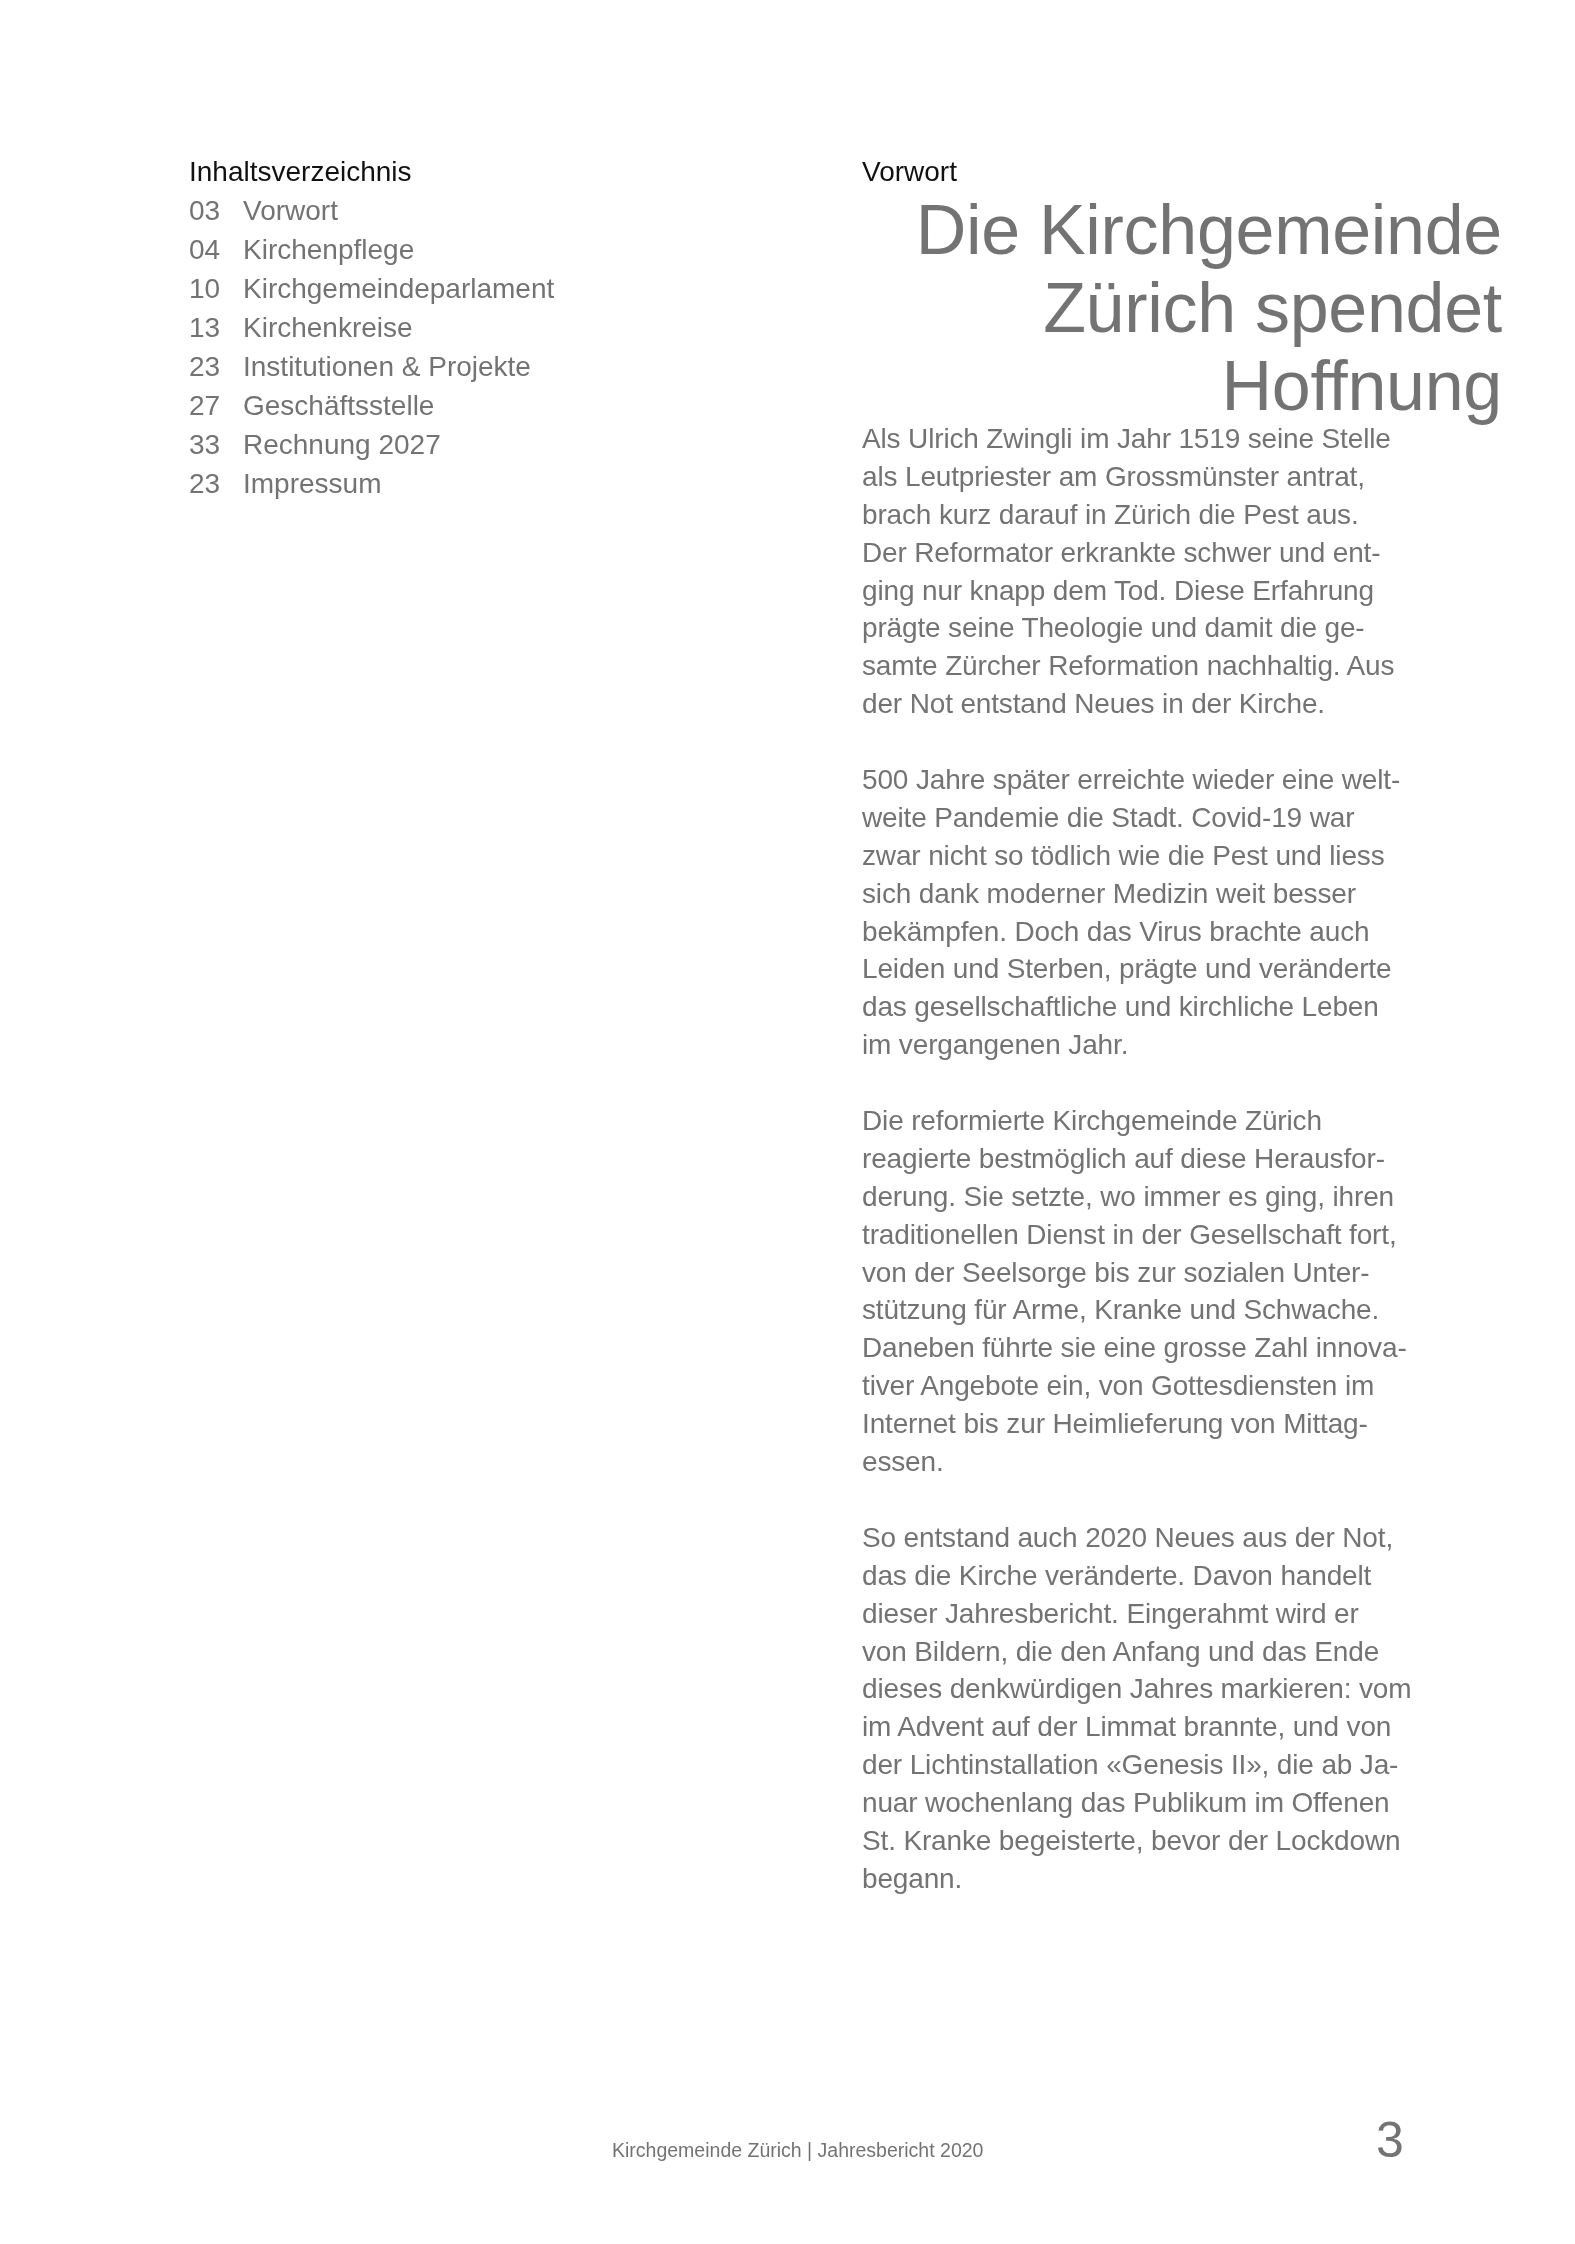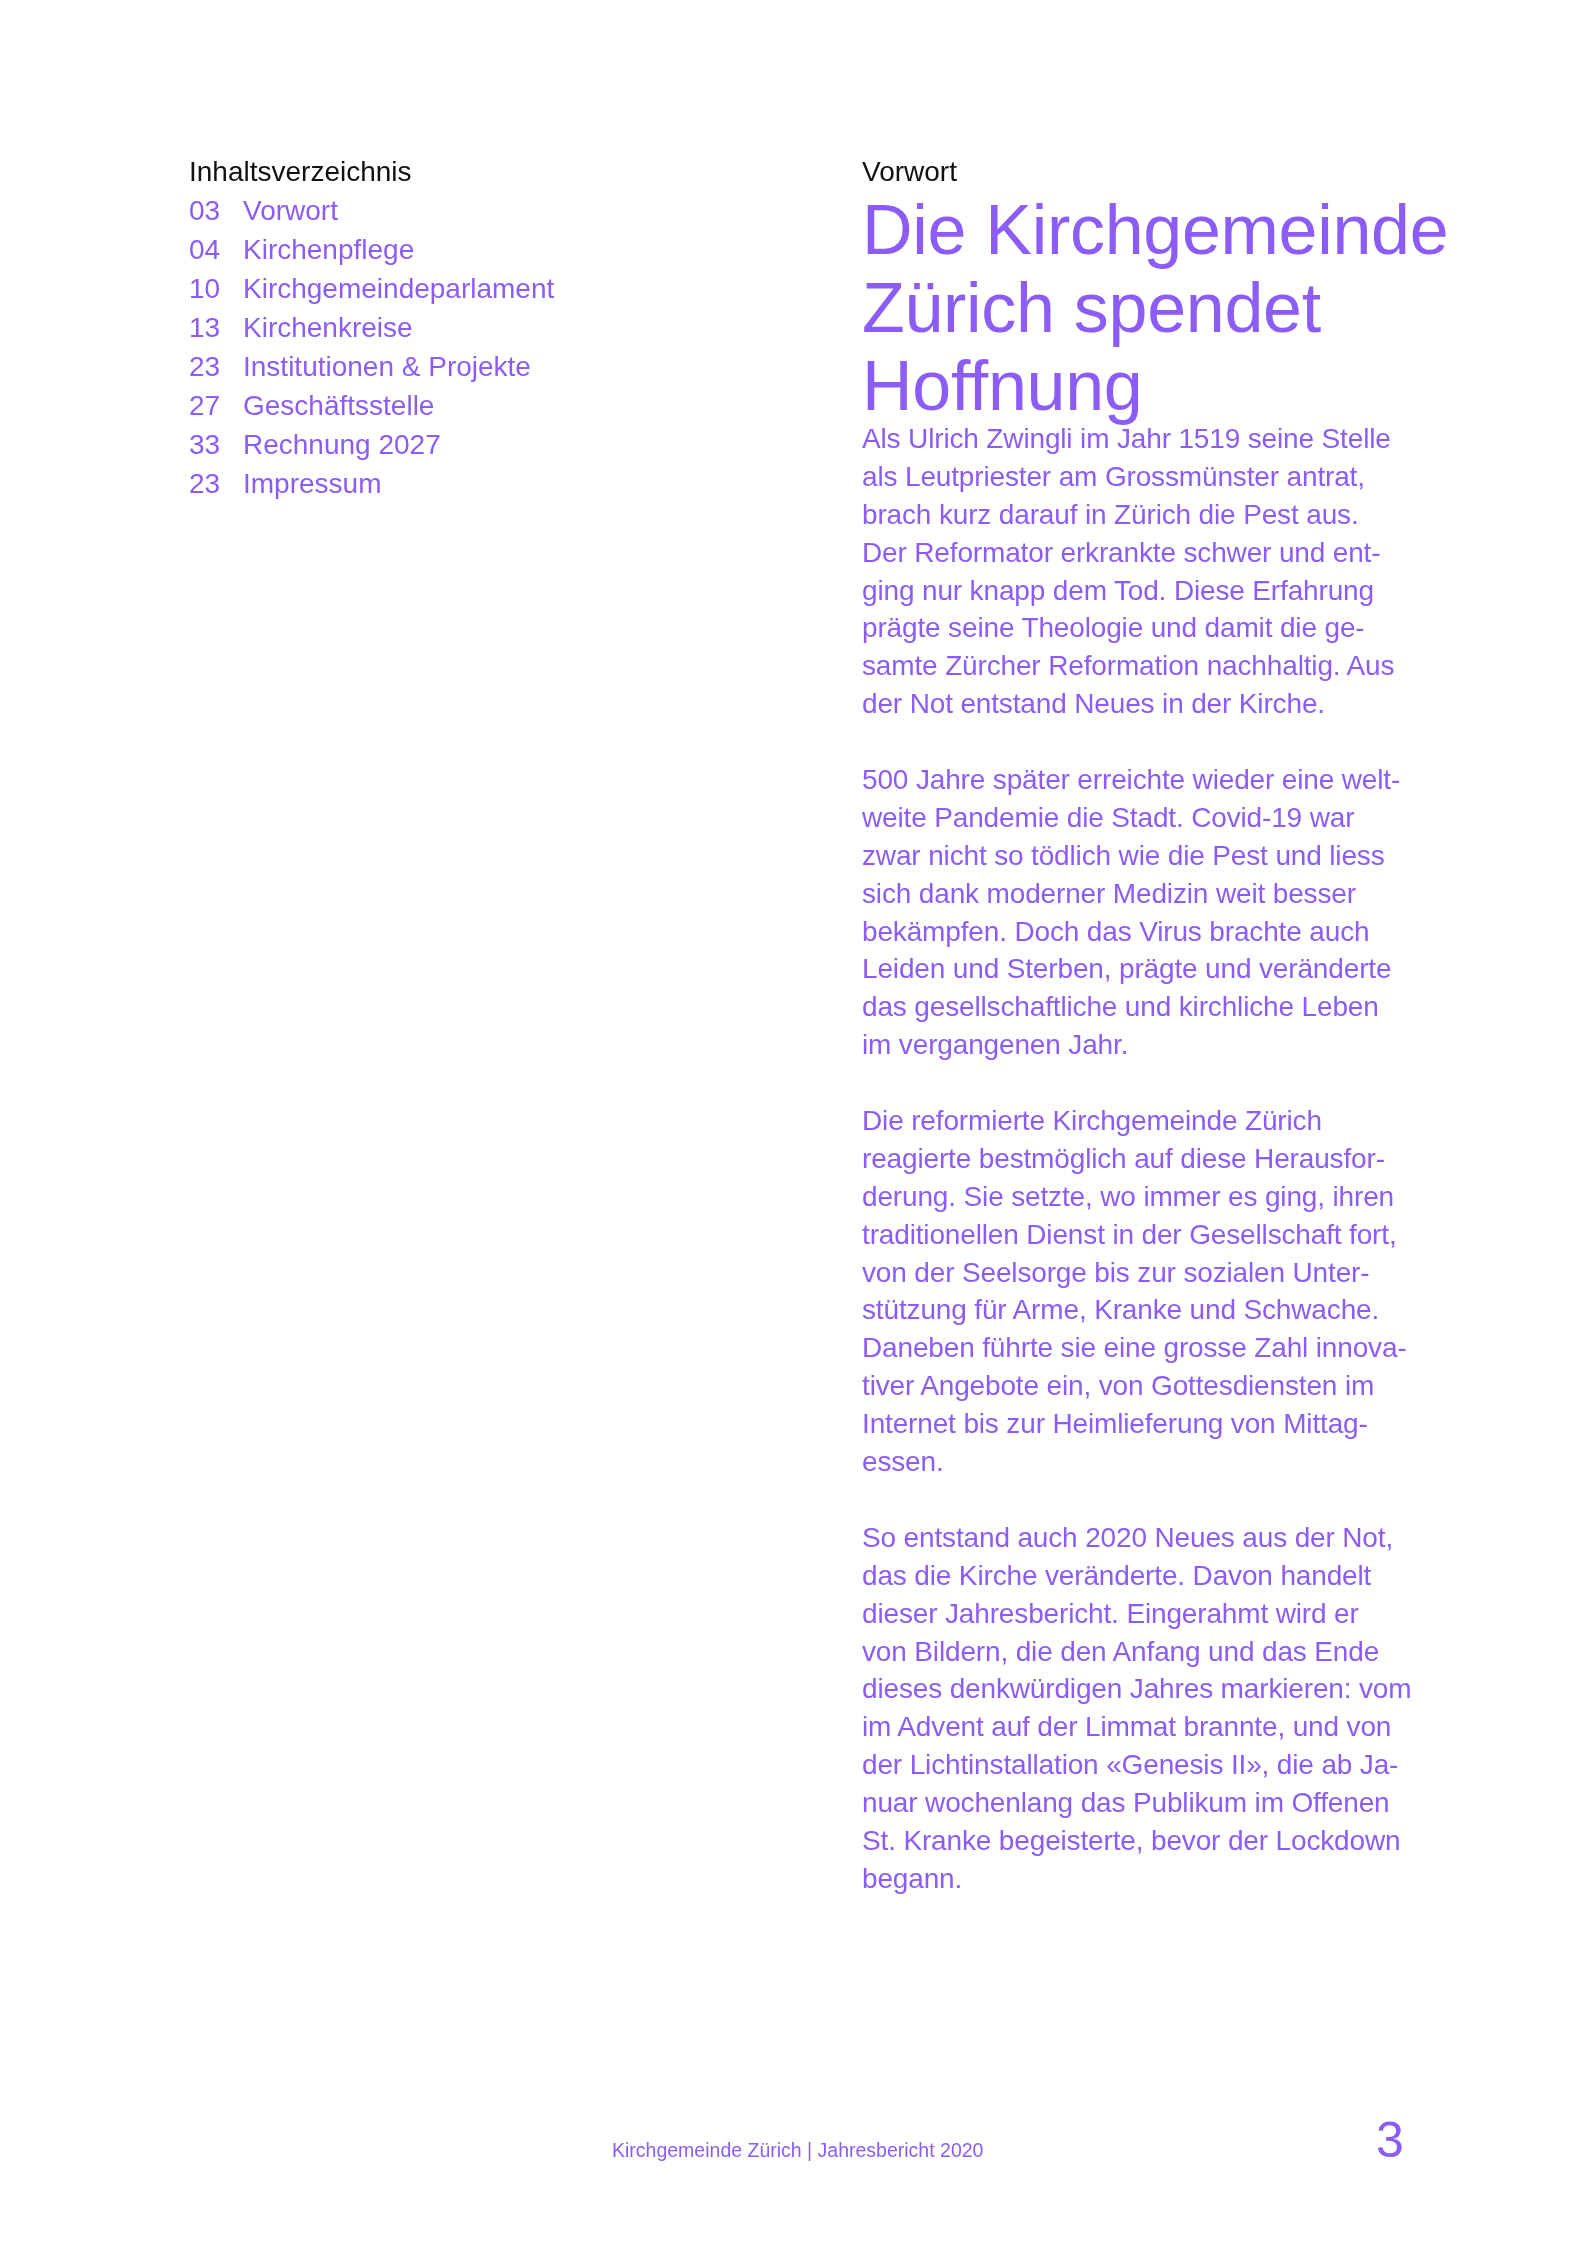--- a/index.html
+++ b/index.html
@@ -1,32 +1,32 @@
 <!DOCTYPE html>
 <html><head>
 <meta charset="utf-8">
 <style>
   html, body { margin: 0; padding: 0; background: #ffffff; }
   body { width: 1575px; height: 2244px; position: relative; overflow: hidden;
          font-family: "Liberation Sans", sans-serif; }
-  .blue { color: #8b5cf6; }
+  .blue { color: #737373; }
   .black { color: #111111; margin-top: 44px; }
 
   
   #toc { position: absolute; left: 189px; top: 108px; width: 560px; }
   #toc .toc-heading { font-size: 28px; line-height: 39px; height: 39px; white-space: nowrap; }
   #toc .toc-row { font-size: 28px; line-height: 39px; height: 39px; white-space: nowrap; display: block; text-decoration: none; }
   #toc .toc-num { display: inline-block; width: 54px; }
   #toc .toc-label { display: inline-block; }
 
   
   #article { position: absolute; left: 862px; top: 108px; width: 640px; }
   #article .kicker { font-size: 28px; line-height: 39px; height: 39px; white-space: nowrap; }
   #article .title { margin: 0; margin-top: 0px; font-weight: normal; font-size: 70px; line-height: 78px; letter-spacing: -0.3px; }
-  #article .title span { display: block; white-space: nowrap; }
+  #article .title span { display: block; white-space: nowrap; text-align: right; }
   #body { position: absolute; left: 862px; top: 420px; width: 640px; }
   #body .para { margin: 0 0 37.9px 0; }
   #body .line { display: block; font-size: 28px; line-height: 37.9px; height: 37.9px; white-space: nowrap; letter-spacing: -0.15px; }
 
   
   #footer-text { position: absolute; left: 612px; top: 2138px; font-size: 19.5px; line-height: 24px; white-space: nowrap; }
   #page-number { position: absolute; left: 1376px; top: 2114px; font-size: 50px; line-height: 52px; }
 </style>
 </head>
 <body>

